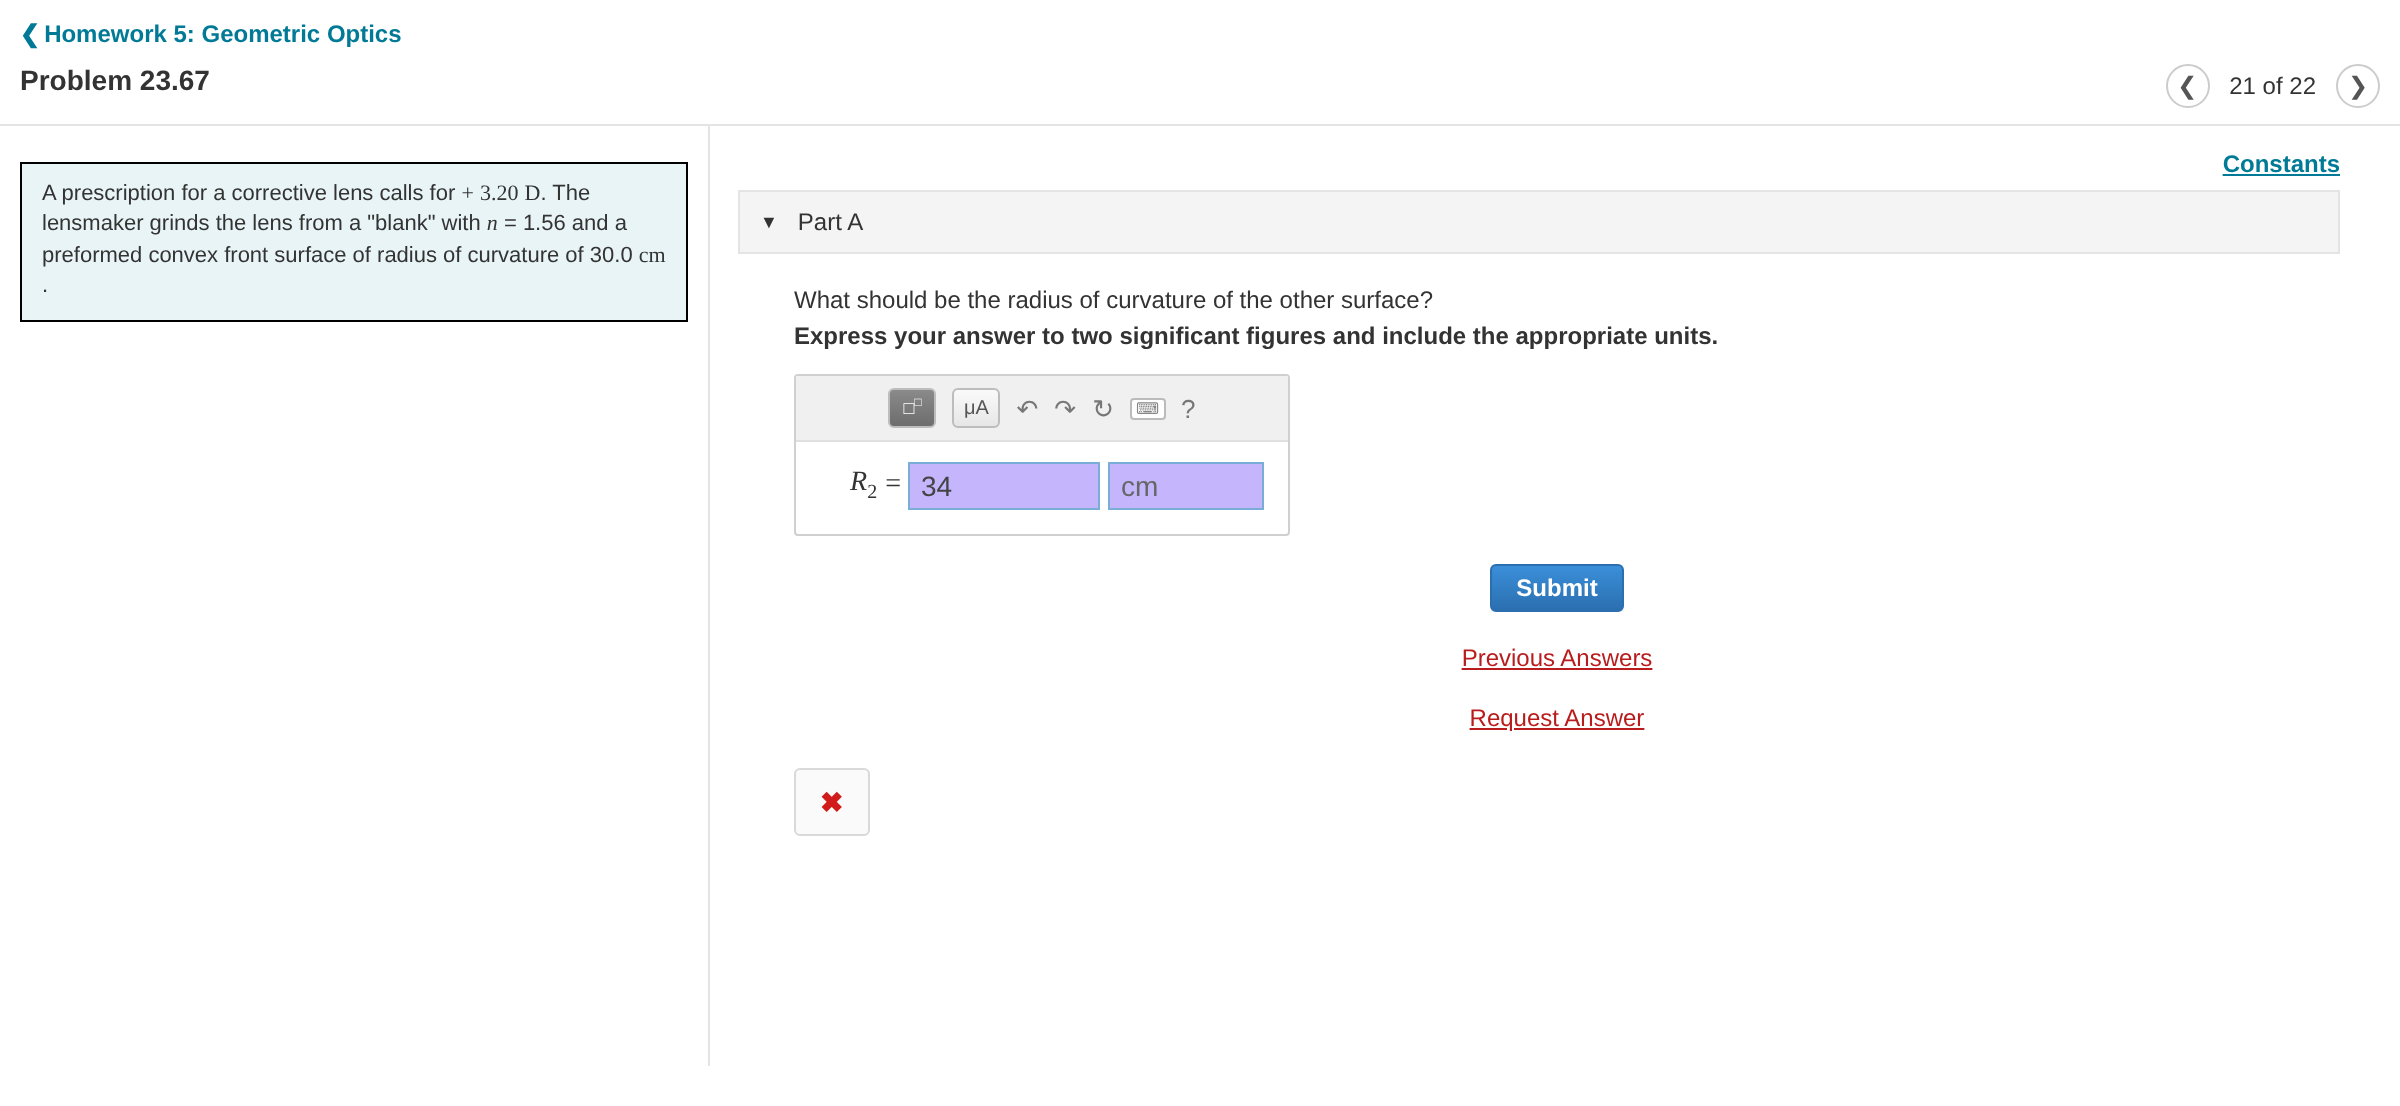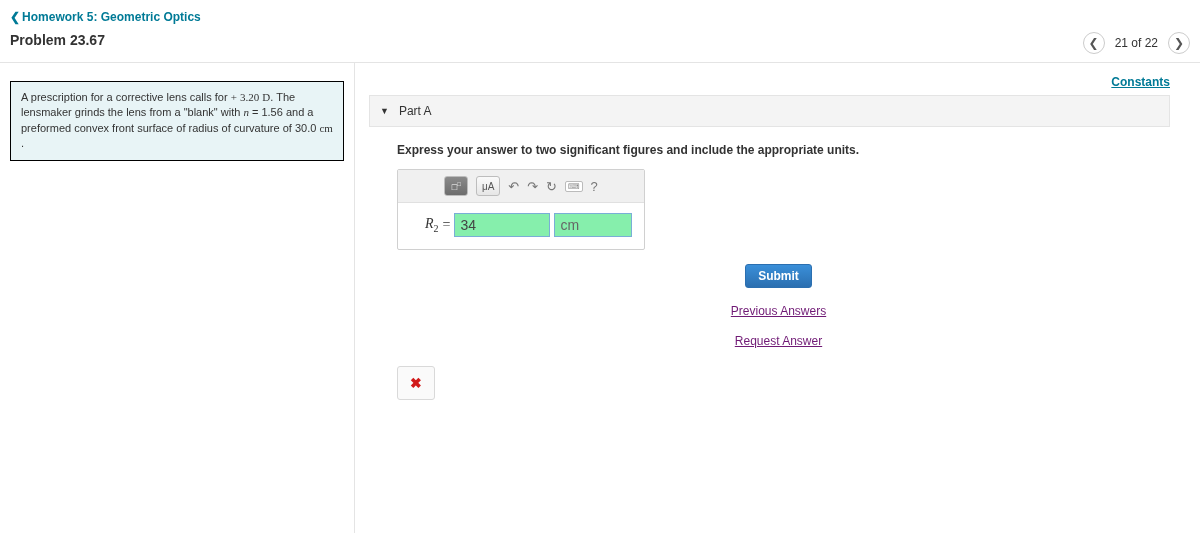--- a/index.html
+++ b/index.html
@@ -171,21 +171,21 @@
     margin-left: 19px;
   }
   .answer-row .label { font-style: italic; }
   .answer-row .sub { font-size: 10px; vertical-align: sub; font-style: normal;}
   .val-input, .unit-input {
     border: 1px solid #7aaed6;
     padding: 3px 5px;
     font-size: 14px;
     color: #444;
     font-family: Arial, sans-serif;
-    background:#86efac;
+    background:#c4b5fd;
   }
   .val-input { width: 96px; }
   .unit-input { width: 78px; color:#666; }
 
   .actions {
     margin-top: 14px;
     display: flex;
     align-items: center;
     gap: 16px;
     flex-direction: column;
@@ -194,21 +194,21 @@
     background: linear-gradient(#3a8fd9,#2b6fb0);
     color: #fff;
     border: 1px solid #2b6fb0;
     border-radius: 3px;
     padding: 4px 12px;
     font-size: 12px;
     font-weight: bold;
     cursor: pointer;
   }
   .link-btn {
-    color: #701a75;
+    color: #b91c1c;
     text-decoration: underline;
     font-size: 12px;
     cursor: pointer;
   }
 
   .feedback-box {
     margin-top: 18px;
     border: 1px solid #d9d9d9;
     background: #fafafa;
     border-radius: 3px;
@@ -277,20 +277,21 @@
     <div class="constants-row">
       <span class="constants-link">Constants</span>
     </div>
 
     <div class="part-header">
       <span class="caret">▼</span>
       <span>Part A</span>
     </div>
 
     <div class="part-body">
+      <div class="q-text">What should be the radius of curvature of the other surface?</div>
       <div class="q-sub">Express your answer to two significant figures and include the appropriate units.</div>
 
       <div class="answer-panel">
         <div class="toolbar">
           <div class="tb-btn">
             <span style="font-size:9px;">□<sup style="font-size:6px;">□</sup></span>
           </div>
           <div class="tb-btn light">μA</div>
           <span class="tb-icon">↶</span>
           <span class="tb-icon">↷</span>

